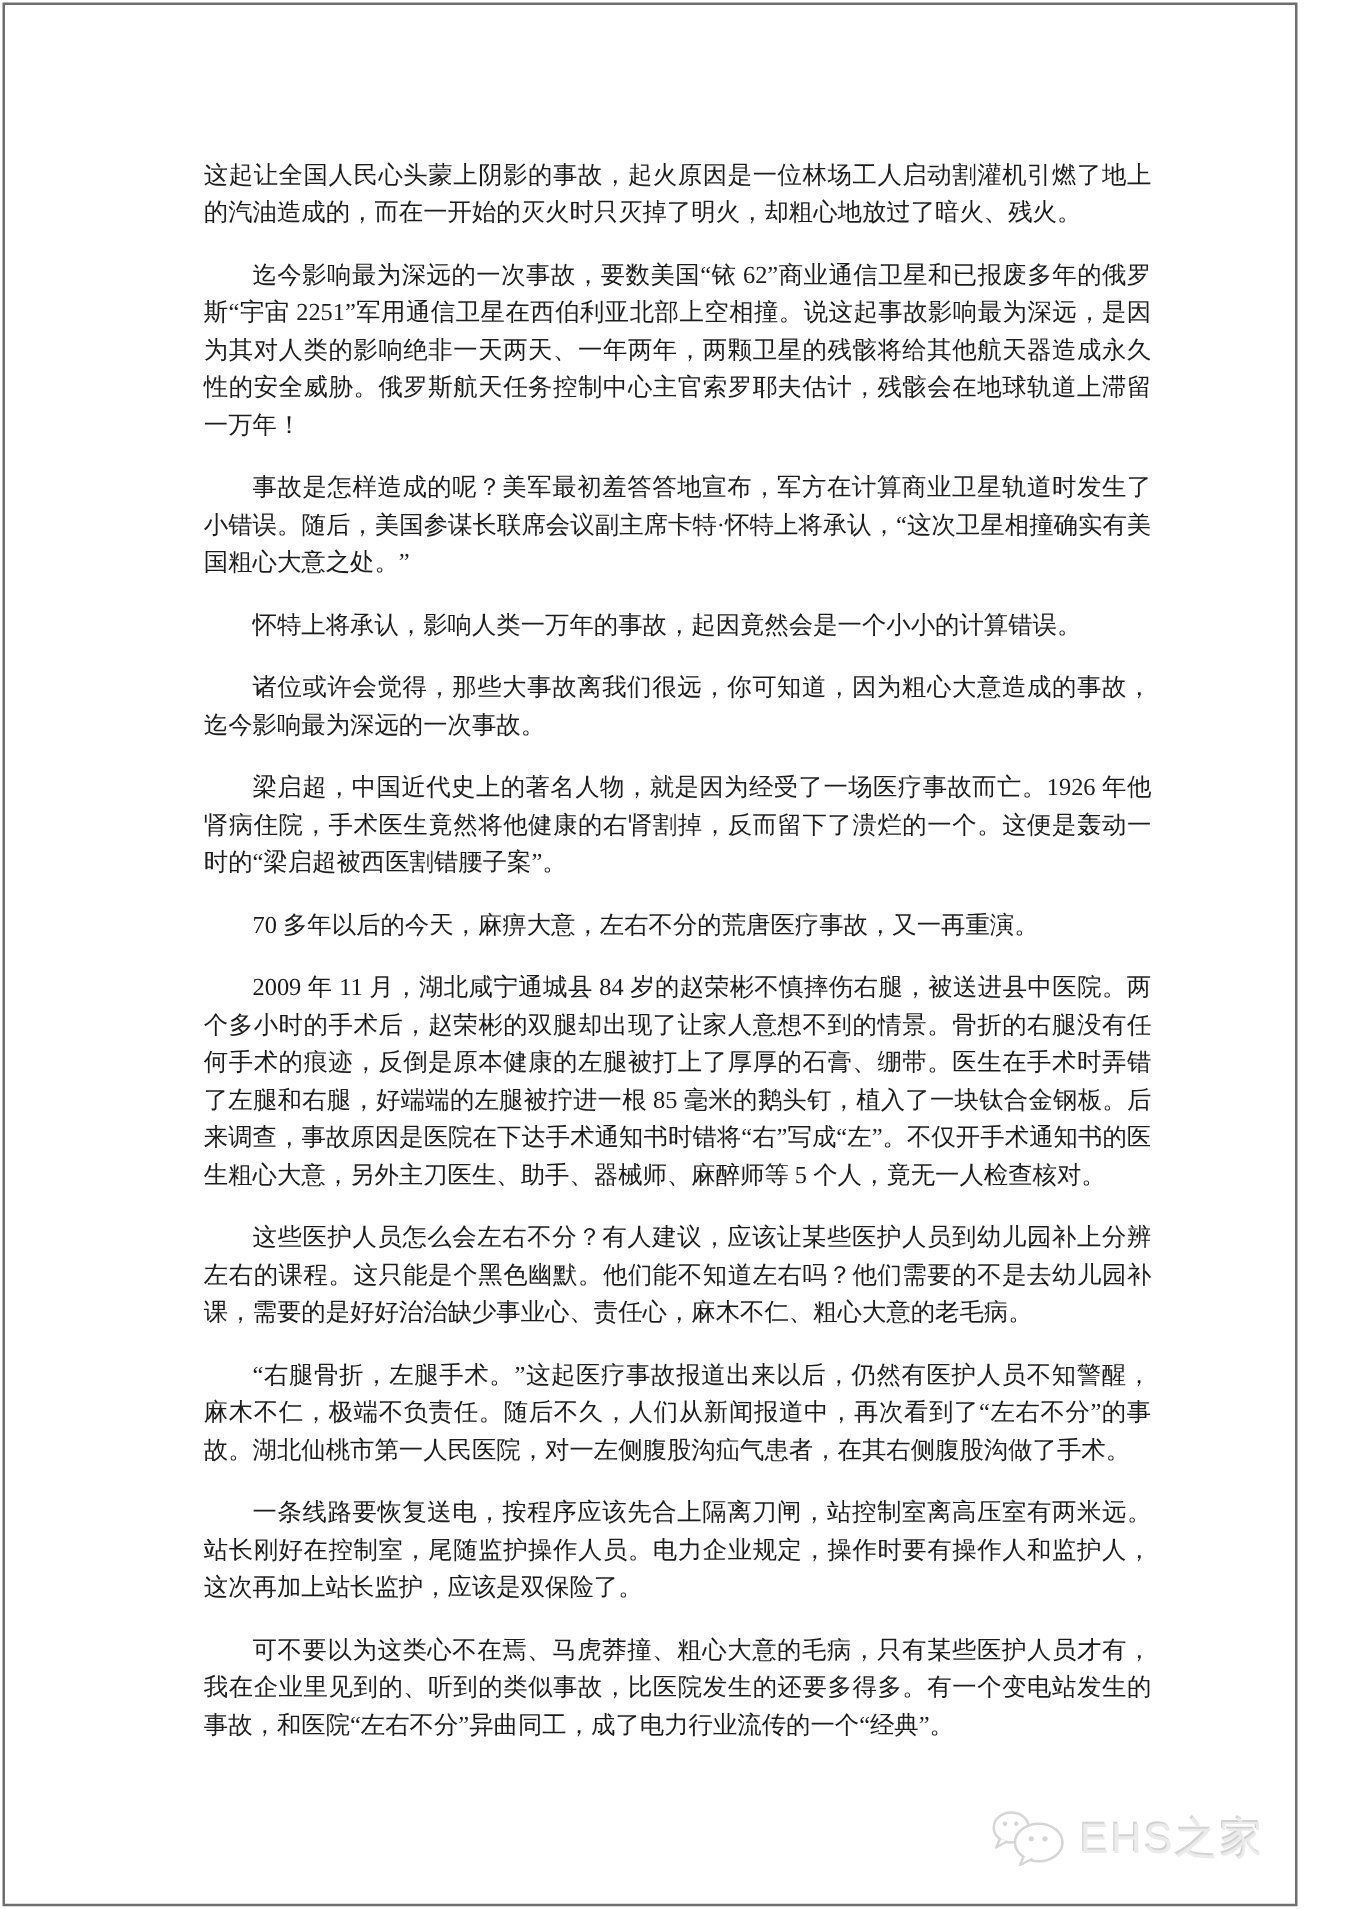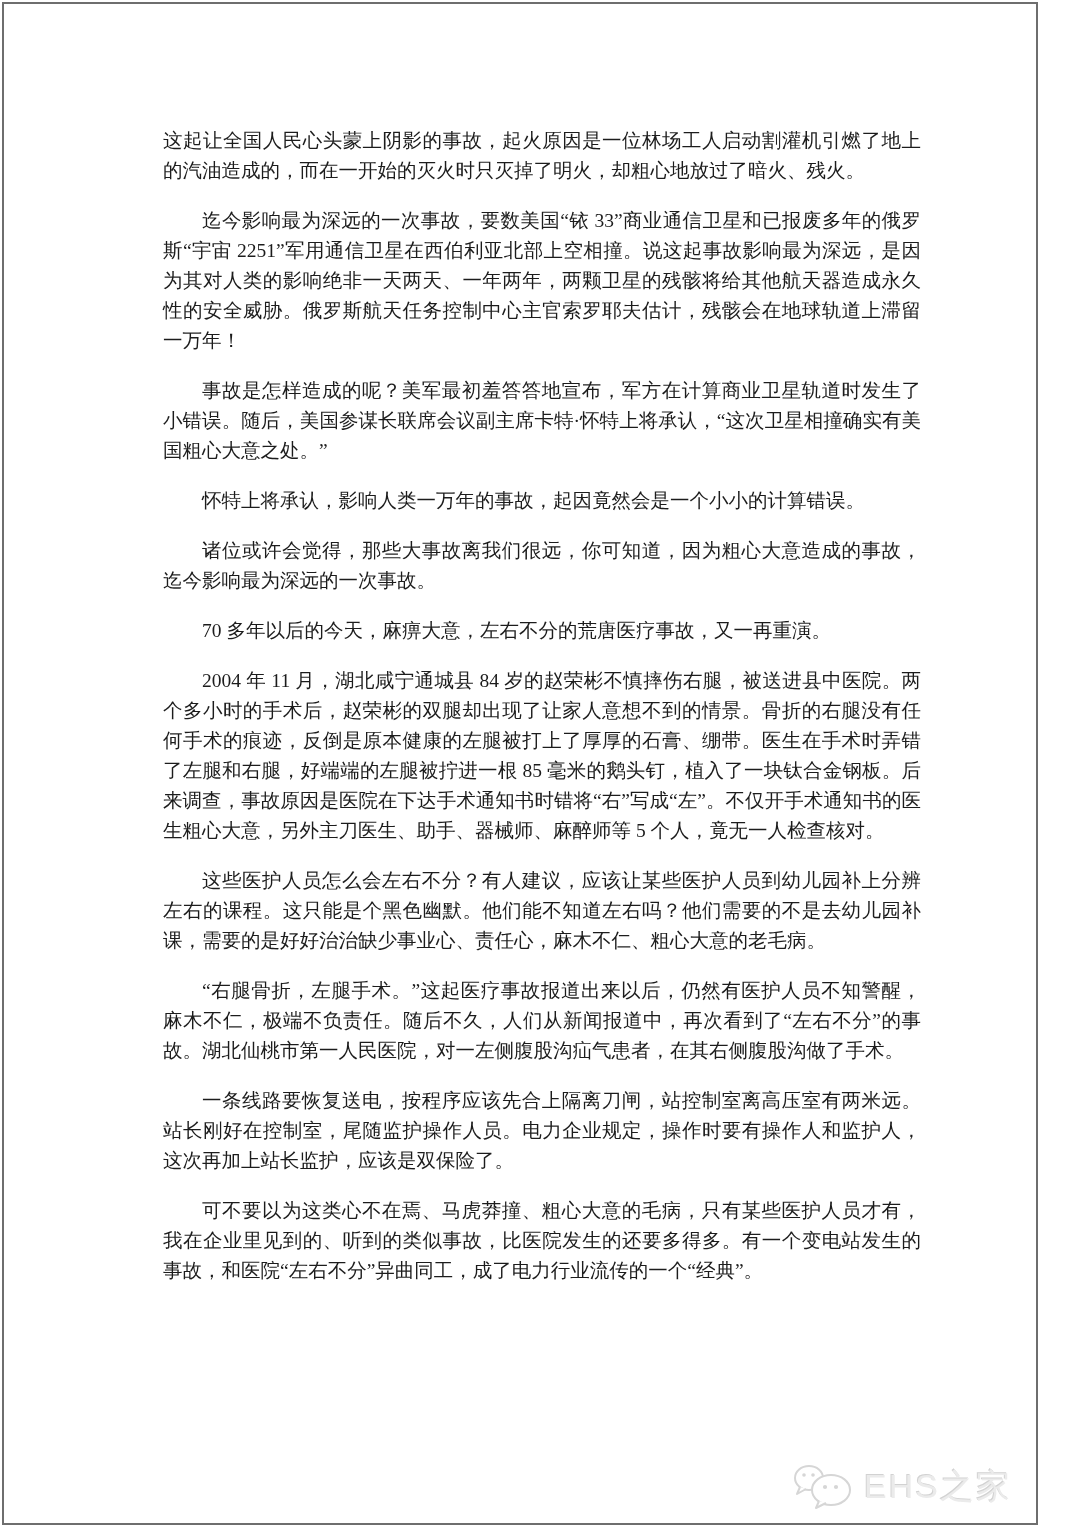--- a/index.html
+++ b/index.html
@@ -35,21 +35,21 @@
   .article p {
     margin: 0 0 20px 0;
     text-indent: 2em;
   }
   .article p.no-indent {
     text-indent: 0;
   }
   .watermark {
     position: absolute;
     right: 28px;
-    bottom: 16px;
+    bottom: 32px;
     display: flex;
     align-items: center;
     gap: 8px;
     user-select: none;
   }
   .watermark .wm-icon {
     display: inline-block;
     width: 64px;
     height: 48px;
     filter: drop-shadow(1px 1px 0 #ffffff);
@@ -64,26 +64,27 @@
   }
 </style>
 </head>
 <body>
 
 <div class="page">
   <div class="frame"></div>
 
   <div class="article">
     <p class="no-indent">这起让全国人民心头蒙上阴影的事故，起火原因是一位林场工人启动割灌机引燃了地上的汽油造成的，而在一开始的灭火时只灭掉了明火，却粗心地放过了暗火、残火。</p>
-    <p>迄今影响最为深远的一次事故，要数美国“铱 33”商业通信卫星和已报废多年的俄罗斯“宇宙 2251”军用通信卫星在西伯利亚北部上空相撞。说这起事故影响最为深远，是因为其对人类的影响绝非一天两天、一年两年，两颗卫星的残骸将给其他航天器造成永久性的安全威胁。俄罗斯航天任务控制中心主官索罗耶夫估计，残骸会在地球轨道上滞留一万年！</p>
+    <p>迄今影响最为深远的一次事故，要数美国“铱 62”商业通信卫星和已报废多年的俄罗斯“宇宙 2251”军用通信卫星在西伯利亚北部上空相撞。说这起事故影响最为深远，是因为其对人类的影响绝非一天两天、一年两年，两颗卫星的残骸将给其他航天器造成永久性的安全威胁。俄罗斯航天任务控制中心主官索罗耶夫估计，残骸会在地球轨道上滞留一万年！</p>
     <p>事故是怎样造成的呢？美军最初羞答答地宣布，军方在计算商业卫星轨道时发生了小错误。随后，美国参谋长联席会议副主席卡特·怀特上将承认，“这次卫星相撞确实有美国粗心大意之处。”</p>
     <p>怀特上将承认，影响人类一万年的事故，起因竟然会是一个小小的计算错误。</p>
     <p>诸位或许会觉得，那些大事故离我们很远，你可知道，因为粗心大意造成的事故，迄今影响最为深远的一次事故。</p>
+    <p>梁启超，中国近代史上的著名人物，就是因为经受了一场医疗事故而亡。1926 年他肾病住院，手术医生竟然将他健康的右肾割掉，反而留下了溃烂的一个。这便是轰动一时的“梁启超被西医割错腰子案”。</p>
     <p>70 多年以后的今天，麻痹大意，左右不分的荒唐医疗事故，又一再重演。</p>
-    <p>2004 年 11 月，湖北咸宁通城县 84 岁的赵荣彬不慎摔伤右腿，被送进县中医院。两个多小时的手术后，赵荣彬的双腿却出现了让家人意想不到的情景。骨折的右腿没有任何手术的痕迹，反倒是原本健康的左腿被打上了厚厚的石膏、绷带。医生在手术时弄错了左腿和右腿，好端端的左腿被拧进一根 85 毫米的鹅头钉，植入了一块钛合金钢板。后来调查，事故原因是医院在下达手术通知书时错将“右”写成“左”。不仅开手术通知书的医生粗心大意，另外主刀医生、助手、器械师、麻醉师等 5 个人，竟无一人检查核对。</p>
+    <p>2009 年 11 月，湖北咸宁通城县 84 岁的赵荣彬不慎摔伤右腿，被送进县中医院。两个多小时的手术后，赵荣彬的双腿却出现了让家人意想不到的情景。骨折的右腿没有任何手术的痕迹，反倒是原本健康的左腿被打上了厚厚的石膏、绷带。医生在手术时弄错了左腿和右腿，好端端的左腿被拧进一根 85 毫米的鹅头钉，植入了一块钛合金钢板。后来调查，事故原因是医院在下达手术通知书时错将“右”写成“左”。不仅开手术通知书的医生粗心大意，另外主刀医生、助手、器械师、麻醉师等 5 个人，竟无一人检查核对。</p>
     <p>这些医护人员怎么会左右不分？有人建议，应该让某些医护人员到幼儿园补上分辨左右的课程。这只能是个黑色幽默。他们能不知道左右吗？他们需要的不是去幼儿园补课，需要的是好好治治缺少事业心、责任心，麻木不仁、粗心大意的老毛病。</p>
     <p>“右腿骨折，左腿手术。”这起医疗事故报道出来以后，仍然有医护人员不知警醒，麻木不仁，极端不负责任。随后不久，人们从新闻报道中，再次看到了“左右不分”的事故。湖北仙桃市第一人民医院，对一左侧腹股沟疝气患者，在其右侧腹股沟做了手术。</p>
     <p>一条线路要恢复送电，按程序应该先合上隔离刀闸，站控制室离高压室有两米远。站长刚好在控制室，尾随监护操作人员。电力企业规定，操作时要有操作人和监护人，这次再加上站长监护，应该是双保险了。</p>
     <p>可不要以为这类心不在焉、马虎莽撞、粗心大意的毛病，只有某些医护人员才有，我在企业里见到的、听到的类似事故，比医院发生的还要多得多。有一个变电站发生的事故，和医院“左右不分”异曲同工，成了电力行业流传的一个“经典”。</p>
   </div>
 
   <div class="watermark">
     <span class="wm-icon">
       <svg width="64" height="48" viewBox="0 0 64 48" xmlns="http://www.w3.org/2000/svg">
         <g fill="none" stroke="#d6d6d6" stroke-width="2">

